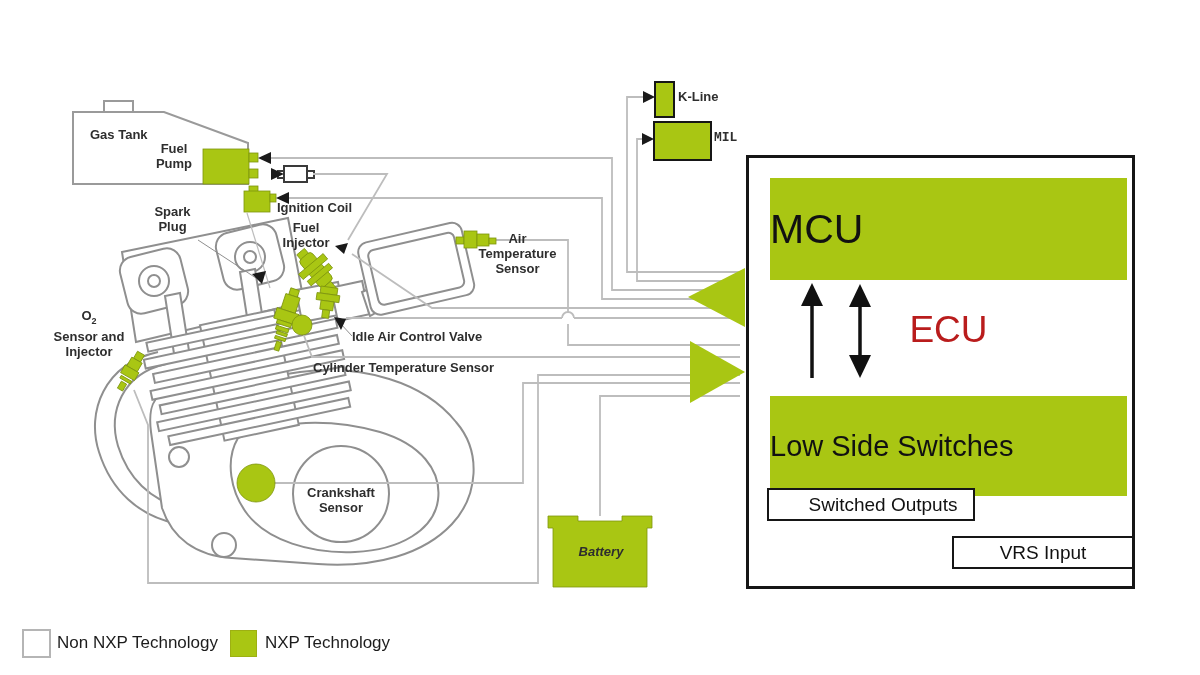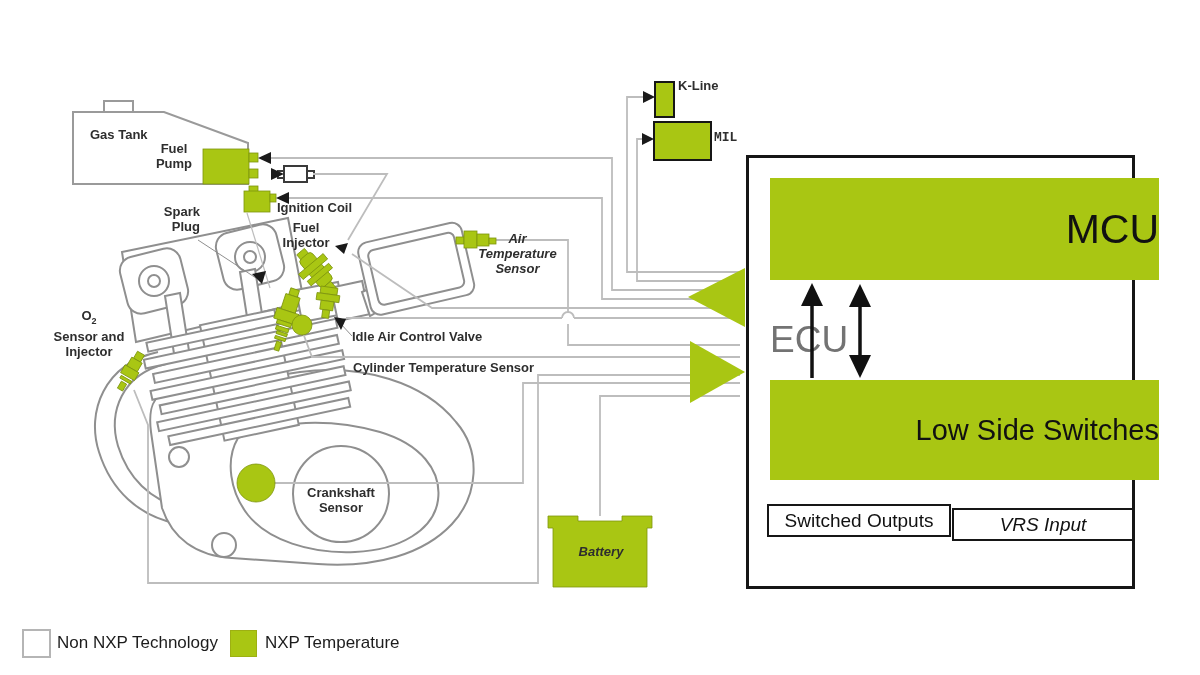--- a/index.html
+++ b/index.html
@@ -13,31 +13,31 @@
          font-family:"Liberation Sans", sans-serif;}
   #artwork{position:absolute;left:0;top:0;z-index:1;}
   .lbl{position:absolute;z-index:5;font:600 13px/15px "Liberation Sans",sans-serif;
        color:var(--txt);white-space:nowrap;}
   .ctr{text-align:center;}
   sub.o2{font-size:9px;}
   
   .ecu-box{position:absolute;left:746px;top:155px;width:383px;height:428px;
            border:3px solid #161616;background:#fff;z-index:2;}
   .bar{position:absolute;background:var(--green);z-index:3;display:flex;
-       align-items:center;justify-content:flex-end;color:#111;padding-left:32px;}
+       align-items:center;justify-content:flex-start;color:#111;}
   .bar-mcu{left:770px;top:178px;width:357px;height:102px;font:500 41px "Liberation Sans",sans-serif;}
-  .bar-lss{left:770px;top:380px;width:357px;height:100px;font:500 29px "Liberation Sans",sans-serif;}
-  .ecu-lbl{position:absolute;left:770px;top:313px;width:357px;height:54px;z-index:3;
-           display:flex;align-items:center;
-           font:500 37px "Liberation Sans",sans-serif;color:#737373;}
+  .bar-lss{left:770px;top:396px;width:357px;height:100px;font:500 29px "Liberation Sans",sans-serif;}
+  .ecu-lbl{position:absolute;left:770px;top:303px;width:357px;height:54px;z-index:3;
+           display:flex;align-items:center;justify-content:center;
+           font:500 37px "Liberation Sans",sans-serif;color:#b91c1c;}
   .wbox{position:absolute;border:2.5px solid #161616;background:#fff;z-index:3;
         display:flex;align-items:center;justify-content:center;
         font:500 19px "Liberation Sans",sans-serif;color:#111;}
-  .wbox-so{left:767px;top:504px;width:180px;height:29px;}
-  .wbox-vrs{left:952px;top:508px;width:178px;height:29px;font-style:italic;}
+  .wbox-so{left:767px;top:488px;width:180px;height:29px;padding-left:24px;}
+  .wbox-vrs{left:952px;top:536px;width:178px;height:29px;}
   #ecu-arrows{position:absolute;left:0;top:0;z-index:4;}
   
   .gbox{position:absolute;background:var(--green);border:2px solid #161616;z-index:3;}
   .gbox-kline{left:654px;top:81px;width:17px;height:33px;}
   .gbox-mil{left:653px;top:121px;width:55px;height:36px;}
   
   .legend-swatch{position:absolute;z-index:5;width:25px;height:25px;}
   .legend-non{left:22px;top:629px;background:#fff;border:2px solid #b5b5b5;}
   .legend-nxp{left:230px;top:630px;background:var(--green);border:1px solid #9db013;}
   .legend-txt{position:absolute;z-index:5;font:400 17px "Liberation Sans",sans-serif;color:#1c1c1c;}
@@ -246,57 +246,57 @@
   <div class="gbox gbox-kline"></div>
   <div class="gbox gbox-mil"></div>
 
   <div class="lbl" style="left:90px;top:127px;">Gas Tank</div>
 
   <div class="lbl ctr" style="left:150px;top:141px;width:48px;">
     <div>Fuel</div>
     <div>Pump</div>
   </div>
 
-  <div class="lbl ctr" style="left:145px;top:204px;width:55px;text-align:right;">
+  <div class="lbl ctr" style="left:145px;top:204px;width:55px;">
     <div>Spark</div>
     <div>Plug</div>
   </div>
 
   <div class="lbl" style="left:277px;top:200px;">Ignition Coil</div>
 
   <div class="lbl ctr" style="left:277px;top:220px;width:58px;">
     <div>Fuel</div>
     <div>Injector</div>
   </div>
 
-  <div class="lbl ctr" style="left:470px;top:231px;width:95px;font-style:italic;">
+  <div class="lbl ctr" style="left:470px;top:231px;width:95px;">
     <div>Air</div>
     <div>Temperature</div>
     <div>Sensor</div>
   </div>
 
   <div class="lbl ctr" style="left:47px;top:308px;width:84px;">
     <div><span>O</span><sub class="o2">2</sub></div>
     <div>Sensor and</div>
     <div>Injector</div>
   </div>
 
   <div class="lbl" style="left:352px;top:329px;">Idle Air Control Valve</div>
 
-  <div class="lbl" style="left:313px;top:360px;margin-left:40px;">Cylinder Temperature Sensor</div>
+  <div class="lbl" style="left:313px;top:360px;">Cylinder Temperature Sensor</div>
 
   <div class="lbl ctr" style="left:301px;top:485px;width:80px;">
     <div>Crankshaft</div>
     <div>Sensor</div>
   </div>
 
   <div class="lbl ctr" style="left:553px;top:544px;width:96px;font-style:italic;">Battery</div>
 
-  <div class="lbl" style="left:678px;top:78px;">K-Line</div>
+  <div class="lbl" style="left:678px;top:89px;">K-Line</div>
 
   <div class="lbl" style="left:714px;top:130px;font-family:Liberation Mono, monospace;">MIL</div>
 
   <div class="legend-swatch legend-non"></div>
   <div class="legend-txt" style="left:57px;top:633px;">Non NXP Technology</div>
   <div class="legend-swatch legend-nxp"></div>
-  <div class="legend-txt" style="left:265px;top:633px;">NXP Temperature</div>
+  <div class="legend-txt" style="left:265px;top:633px;">NXP Technology</div>
 
 </div>
 
 </body></html>

